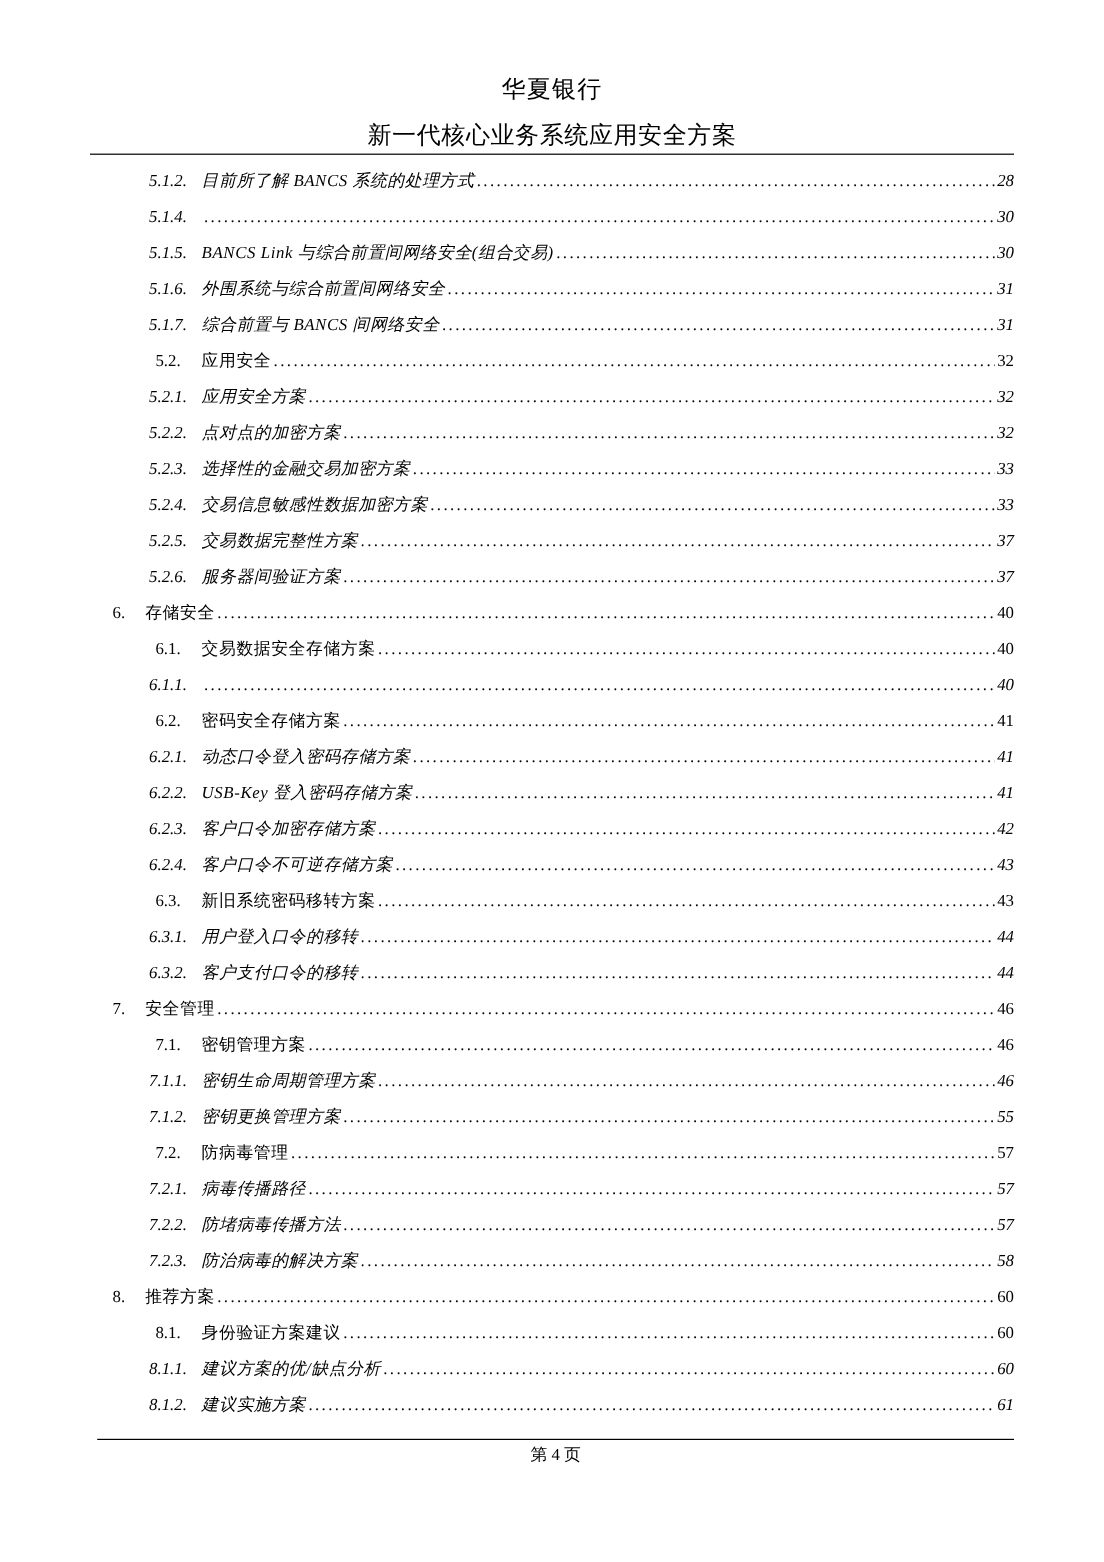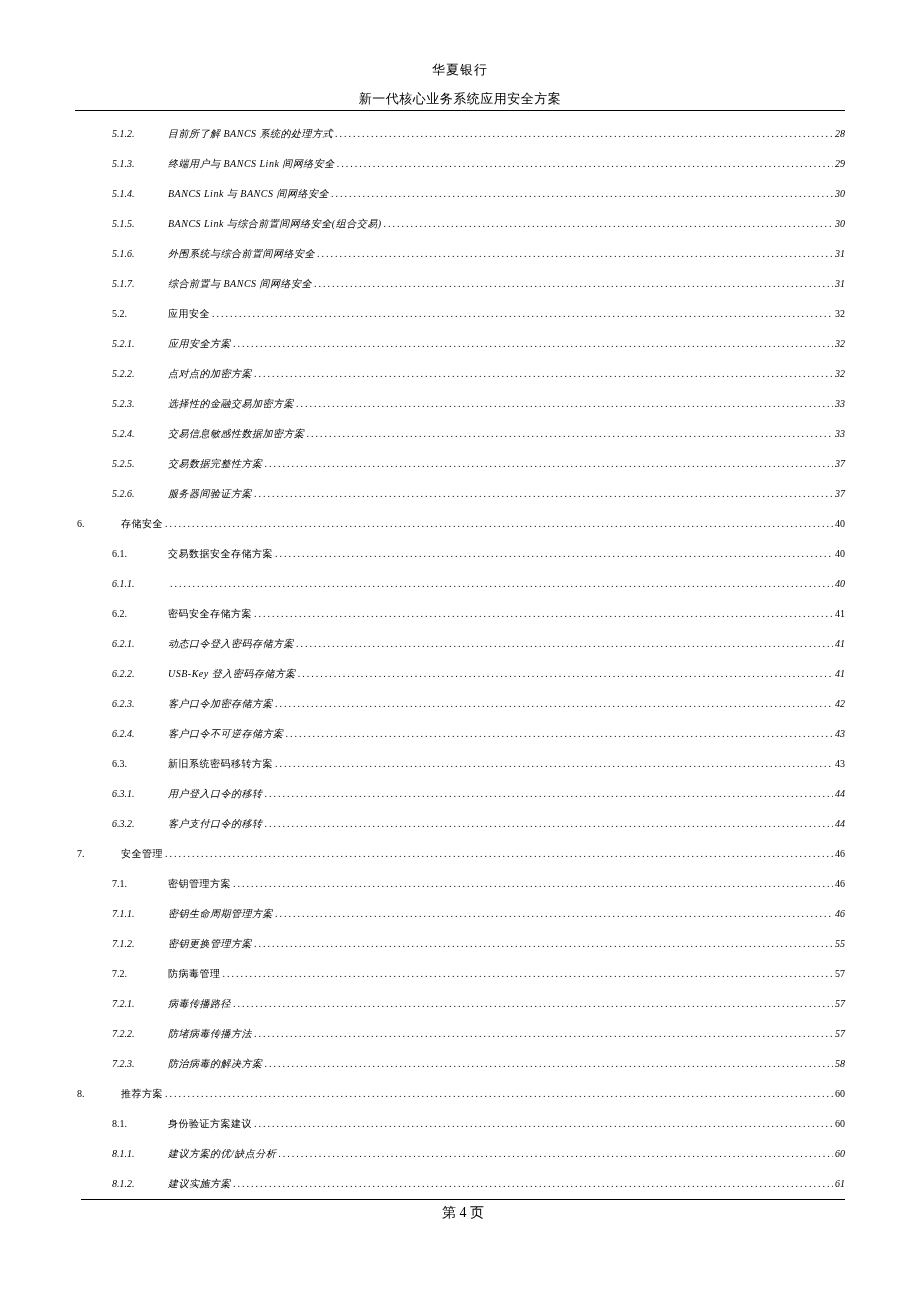--- a/index.html
+++ b/index.html
@@ -12,39 +12,40 @@
   }
   .page {
     width: 920px;
     min-height: 1302px;
     box-sizing: border-box;
     padding: 62px 75px 0 75px;
     position: relative;
   }
   .header {
     text-align: center;
-    font-size: 13px;
+    font-size: 20px;
     line-height: 1.3;
   }
   .header .line1 { letter-spacing: 1px; }
   .header .line2 { letter-spacing: 0.5px; margin-top: 12px; }
   .header-rule {
     border: none;
     border-top: 1.2px solid #000;
     margin: 2px 0 0 0;
   }
   .toc {
     margin-top: 8px;
   }
   .toc-row {
     display: flex;
     align-items: baseline;
-    font-size: 10px;
+    font-size: 14px;
     line-height: 30px;
     white-space: nowrap;
+    text-align: center;
   }
   .toc-row.main {
     padding-left: 2px;
     font-style: normal;
   }
   .toc-row.sub {
     padding-left: 37px;
   }
   .toc-row.subsub {
     padding-left: 37px;
@@ -107,28 +108,21 @@
   </div>
 
   <div class="toc" id="toc-container">
       <div class="toc-row subsub">
         <span class="toc-num">5.1.2.</span>
         <span class="toc-title">目前所了解 BANCS 系统的处理方式</span>
         <span class="toc-dots"></span>
         <span class="toc-page">28</span>
       </div>
       <div class="toc-row subsub">
-        <span class="toc-num">5.1.3.</span>
-        <span class="toc-title">终端用户与 BANCS Link 间网络安全</span>
-        <span class="toc-dots"></span>
-        <span class="toc-page">29</span>
-      </div>
-      <div class="toc-row subsub">
         <span class="toc-num">5.1.4.</span>
-        <span class="toc-title">BANCS Link 与 BANCS 间网络安全</span>
         <span class="toc-dots"></span>
         <span class="toc-page">30</span>
       </div>
       <div class="toc-row subsub">
         <span class="toc-num">5.1.5.</span>
         <span class="toc-title">BANCS Link 与综合前置间网络安全(组合交易)</span>
         <span class="toc-dots"></span>
         <span class="toc-page">30</span>
       </div>
       <div class="toc-row subsub">

